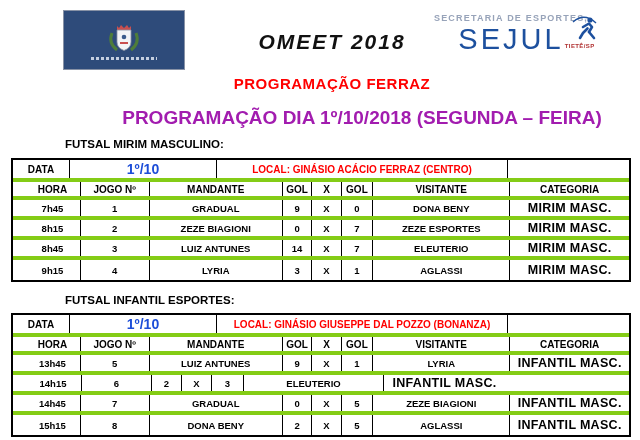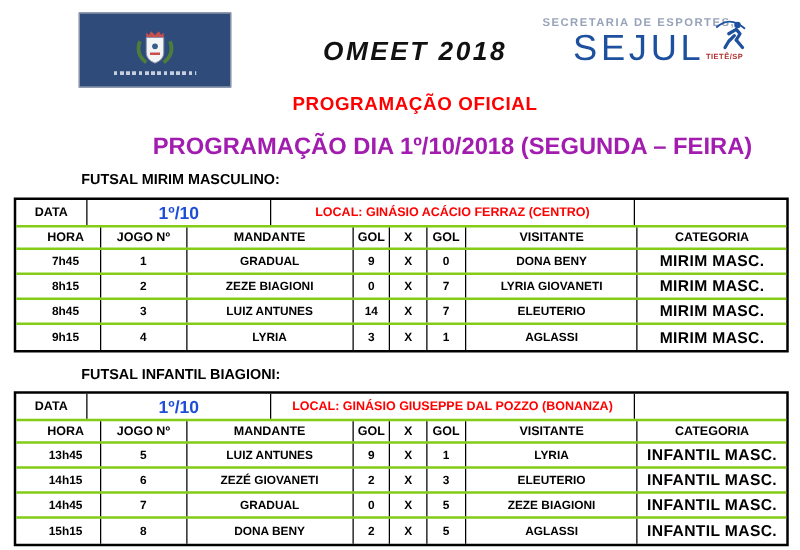--- a/index.html
+++ b/index.html
@@ -63,21 +63,21 @@
   
   .section-heading { left:65px; font-size:11.5px; font-weight:bold; color:#000; white-space:nowrap; }
   #sec0-heading { top:138px; }
   #sec1-heading { top:294px; }
 
   
   .tbl { left:11px; width:620px; border:2px solid #000; background:#fff; }
   #tbl0 { top:158px; }
   #tbl1 { top:313px; }
 
-  .trow { display:flex; border-bottom:2px solid #84cc16; }
+  .trow { display:flex; border-bottom:4px solid #84cc16; }
   .tbody .trow:last-child { border-bottom:none; }
   .cell {
     display:flex; align-items:center; justify-content:center;
     border-right:1px solid #000;
     font-weight:bold; color:#000; text-align:center;
     overflow:hidden; white-space:nowrap;
   }
   .cell:last-child { border-right:none; }
 
   .row-date { height:22px; }
@@ -127,21 +127,21 @@
         <path d="M13 15 L19 11.5 L22 15 L19 20" stroke="#1d509e" stroke-width="2.6" fill="none" stroke-linecap="round" stroke-linejoin="round"></path>
         <path d="M19 20 L24 26" stroke="#1d509e" stroke-width="2.6" fill="none" stroke-linecap="round"></path>
         <path d="M17.5 16.5 L13 21 L10 26" stroke="#1d509e" stroke-width="2.6" fill="none" stroke-linecap="round" stroke-linejoin="round"></path>
       </svg>
     </span>
     <span class="sejul-city">TIETÊ/SP</span>
   </div>
 </div>
 
 <div class="abs event-title">OMEET 2018</div>
-<div class="abs official">PROGRAMAÇÃO OFICIAL</div>
+<div class="abs official">PROGRAMAÇÃO FERRAZ</div>
 <div class="abs day-heading">PROGRAMAÇÃO DIA 1º/10/2018 (SEGUNDA – FEIRA)</div>
 
 <div class="abs section-heading" id="sec0-heading">FUTSAL MIRIM MASCULINO:</div>
 
 <div class="abs tbl" id="tbl0">
   <div class="trow row-date">
     <div class="cell d0">DATA</div>
     <div class="cell d1">1º/10</div>
     <div class="cell d2">LOCAL: GINÁSIO ACÁCIO FERRAZ (CENTRO)</div>
     <div class="cell d3"></div>
@@ -167,21 +167,21 @@
         <div class="cell c6">DONA BENY</div>
         <div class="cell c7">MIRIM MASC.</div>
       </div>
       <div class="trow data">
         <div class="cell c0">8h15</div>
         <div class="cell c1">2</div>
         <div class="cell c2">ZEZE BIAGIONI</div>
         <div class="cell c3">0</div>
         <div class="cell c4">X</div>
         <div class="cell c5">7</div>
-        <div class="cell c6">LYRIA GIOVANETI</div>
+        <div class="cell c6">ZEZE ESPORTES</div>
         <div class="cell c7">MIRIM MASC.</div>
       </div>
       <div class="trow data">
         <div class="cell c0">8h45</div>
         <div class="cell c1">3</div>
         <div class="cell c2">LUIZ ANTUNES</div>
         <div class="cell c3">14</div>
         <div class="cell c4">X</div>
         <div class="cell c5">7</div>
         <div class="cell c6">ELEUTERIO</div>
@@ -193,21 +193,21 @@
         <div class="cell c2">LYRIA</div>
         <div class="cell c3">3</div>
         <div class="cell c4">X</div>
         <div class="cell c5">1</div>
         <div class="cell c6">AGLASSI</div>
         <div class="cell c7">MIRIM MASC.</div>
       </div>
     </div>
 </div>
 
-<div class="abs section-heading" id="sec1-heading">FUTSAL INFANTIL BIAGIONI:</div>
+<div class="abs section-heading" id="sec1-heading">FUTSAL INFANTIL ESPORTES:</div>
 
 <div class="abs tbl" id="tbl1">
   <div class="trow row-date">
     <div class="cell d0">DATA</div>
     <div class="cell d1">1º/10</div>
     <div class="cell d2">LOCAL: GINÁSIO GIUSEPPE DAL POZZO (BONANZA)</div>
     <div class="cell d3"></div>
   </div>
   <div class="trow row-head">
     <div class="cell c0">HORA</div>
@@ -226,21 +226,20 @@
         <div class="cell c2">LUIZ ANTUNES</div>
         <div class="cell c3">9</div>
         <div class="cell c4">X</div>
         <div class="cell c5">1</div>
         <div class="cell c6">LYRIA</div>
         <div class="cell c7">INFANTIL MASC.</div>
       </div>
       <div class="trow data">
         <div class="cell c0">14h15</div>
         <div class="cell c1">6</div>
-        <div class="cell c2">ZEZÉ GIOVANETI</div>
         <div class="cell c3">2</div>
         <div class="cell c4">X</div>
         <div class="cell c5">3</div>
         <div class="cell c6">ELEUTERIO</div>
         <div class="cell c7">INFANTIL MASC.</div>
       </div>
       <div class="trow data">
         <div class="cell c0">14h45</div>
         <div class="cell c1">7</div>
         <div class="cell c2">GRADUAL</div>

